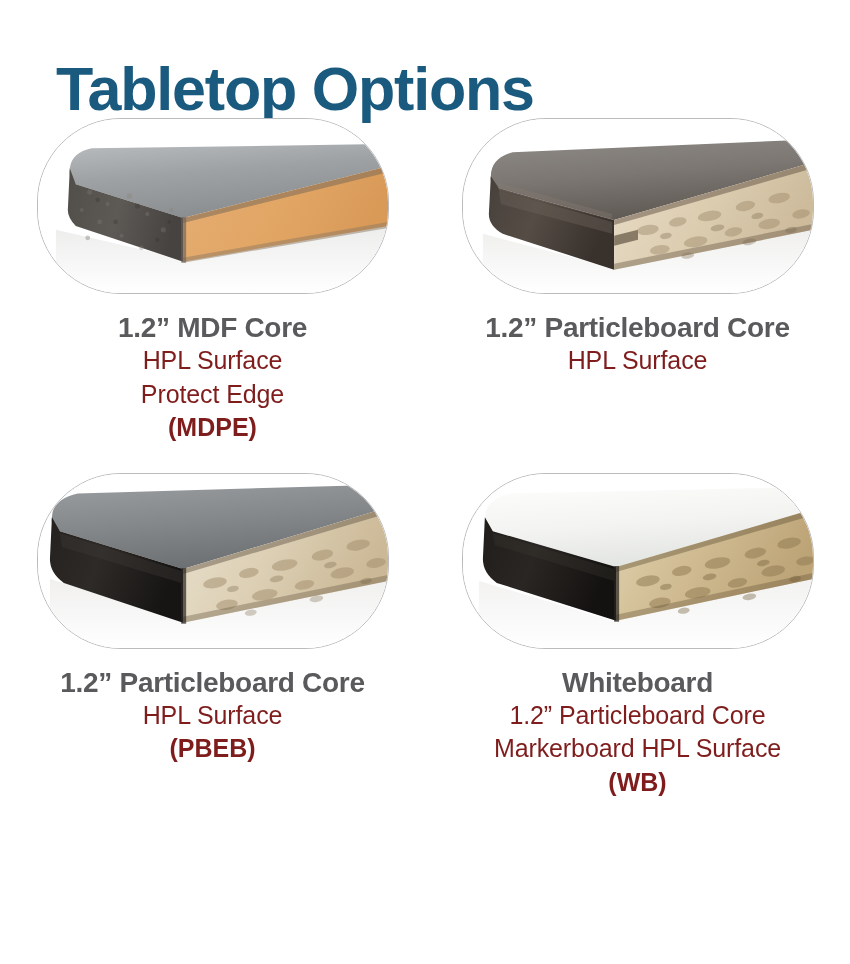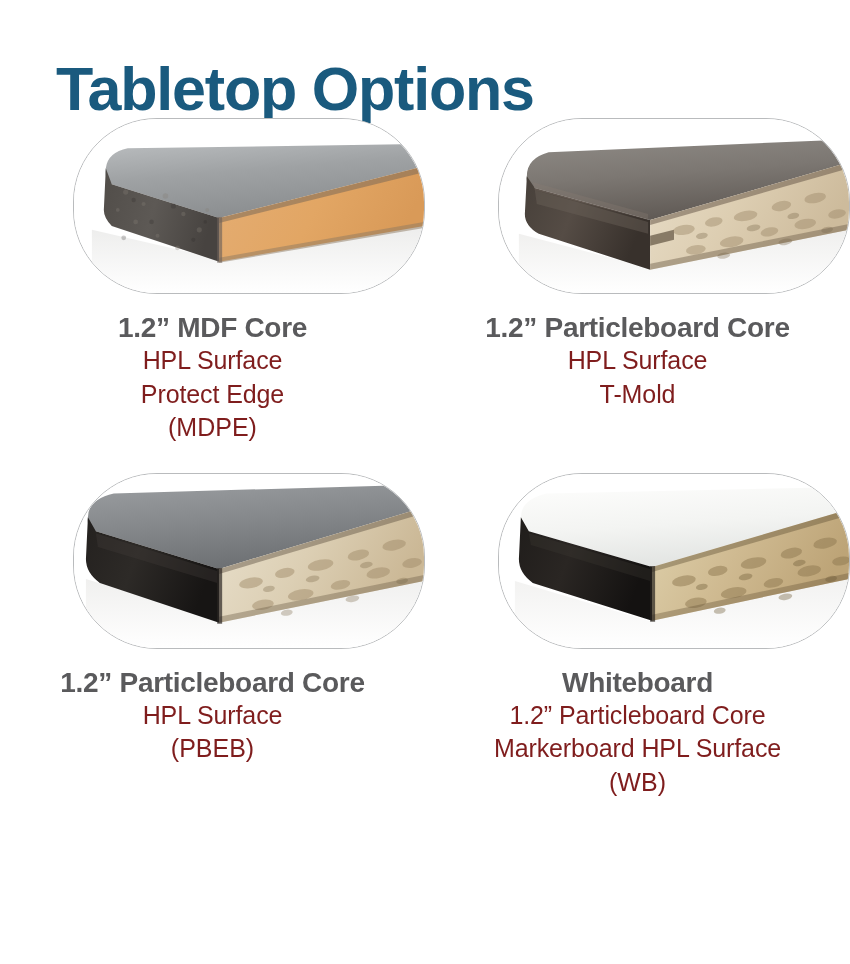--- a/index.html
+++ b/index.html
@@ -47,21 +47,21 @@
     width: 850px;
     display: grid;
     grid-template-columns: 425px 425px;
     grid-template-rows: auto auto;
   }
 
   .option-card {
     position: relative;
     display: flex;
     flex-direction: column;
-    align-items: flex-end;
+    align-items: center;
   }
 
   
   .sample-frame {
     position: relative;
     width: 352px;
     height: 176px;
     border: 1.5px solid #b9bbbd;
     border-radius: 84px;
     background: #ffffff;
@@ -91,20 +91,21 @@
   .caption-line {
     font-size: 25px;
     font-weight: 400;
     color: #7f1d1d;
     line-height: 1.34;
     letter-spacing: -0.1px;
     white-space: nowrap;
   }
   .caption-line.code {
     letter-spacing: 0;
+    font-weight: bold;
   }
 
   
   .row2 .caption-title { font-size: 28px; }
 </style>
 </head>
 <body>
 
 <div class="page-card">
 
@@ -242,21 +243,20 @@
             <ellipse cx="330" cy="112" rx="6" ry="3" transform="rotate(-10 330 112)"></ellipse>
           </g>
 
           <path d="M152 102 L352 44 L352 50 L152 107 Z" fill="#5f5042" opacity="0.5"></path>
           <path d="M152 146 L352 106 L352 112 L152 152 Z" fill="#6e5f4c" opacity="0.45"></path>
         </svg>
       </div>
       <div class="caption-block">
         <div class="caption-title">1.2” Particleboard Core</div>
         <div class="caption-line">HPL Surface</div>
-        <div class="caption-line">T-Mold</div>
       </div>
     </div>
 
     <div class="option-card row2" style="margin-top:28px;">
       <div class="sample-frame">
         <svg viewBox="0 0 352 176" preserveAspectRatio="xMidYMid slice">
           <defs>
             <linearGradient id="g3top" x1="0" y1="0" x2="0.3" y2="1">
               <stop offset="0" stop-color="#9a9da0"></stop>
               <stop offset="0.5" stop-color="#85888b"></stop>

